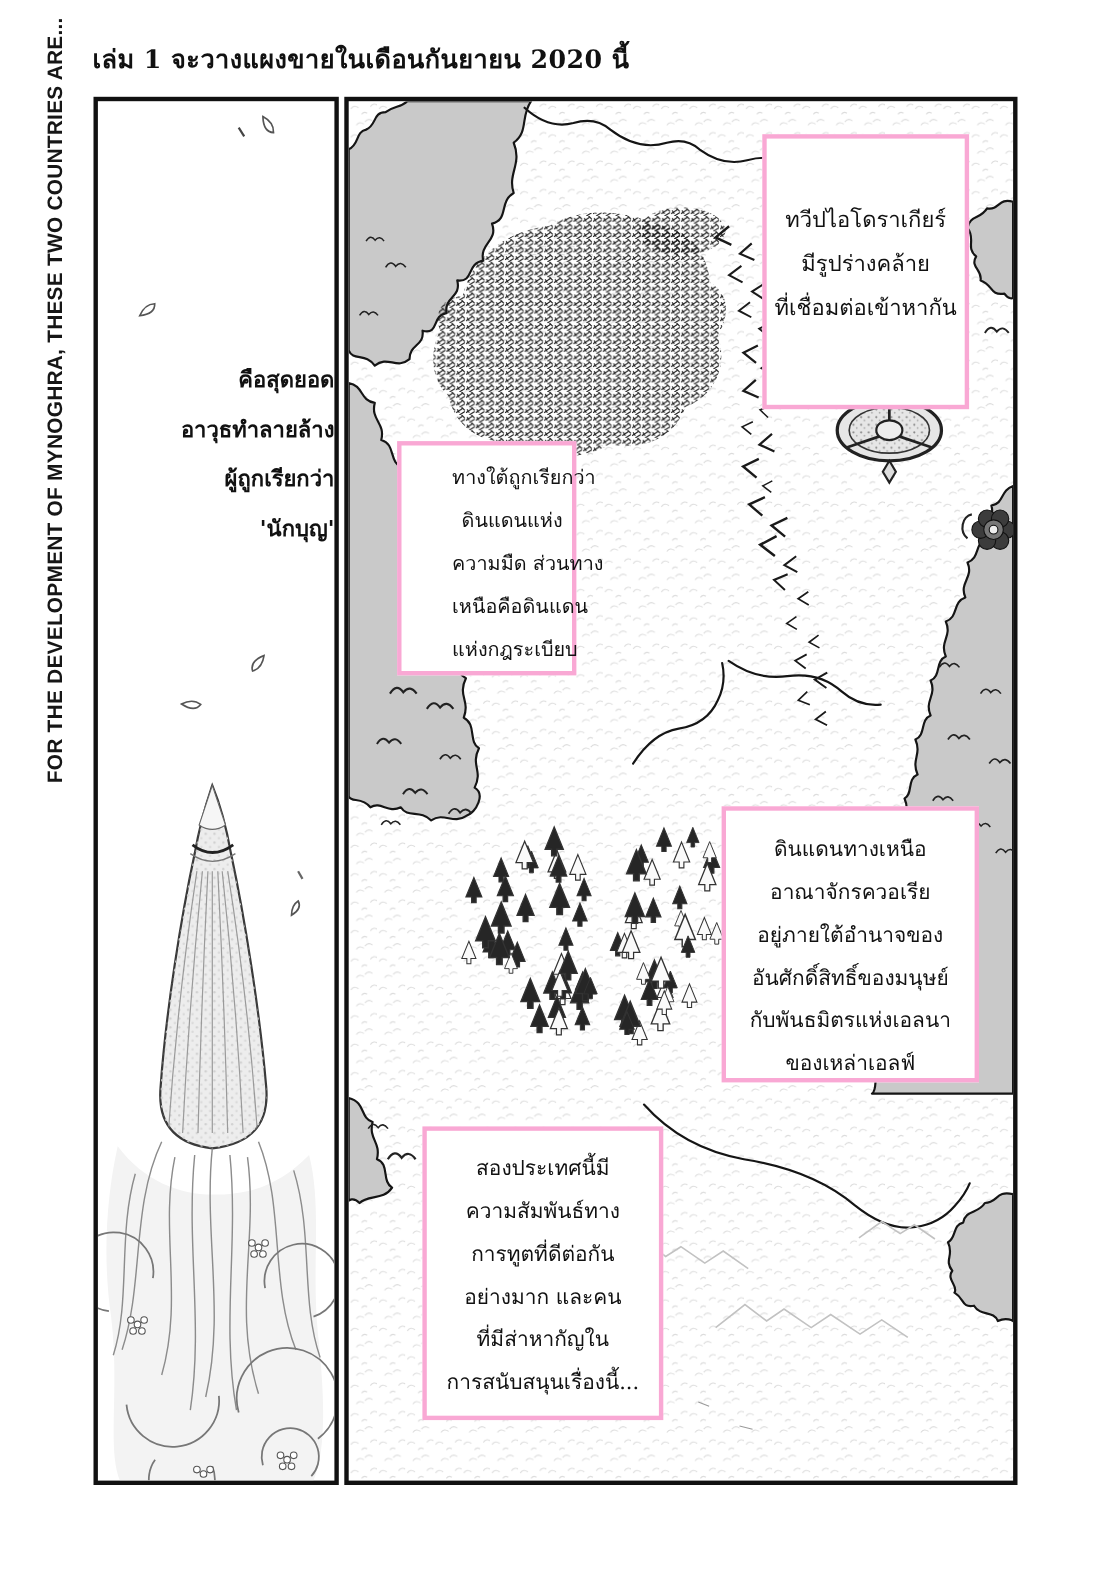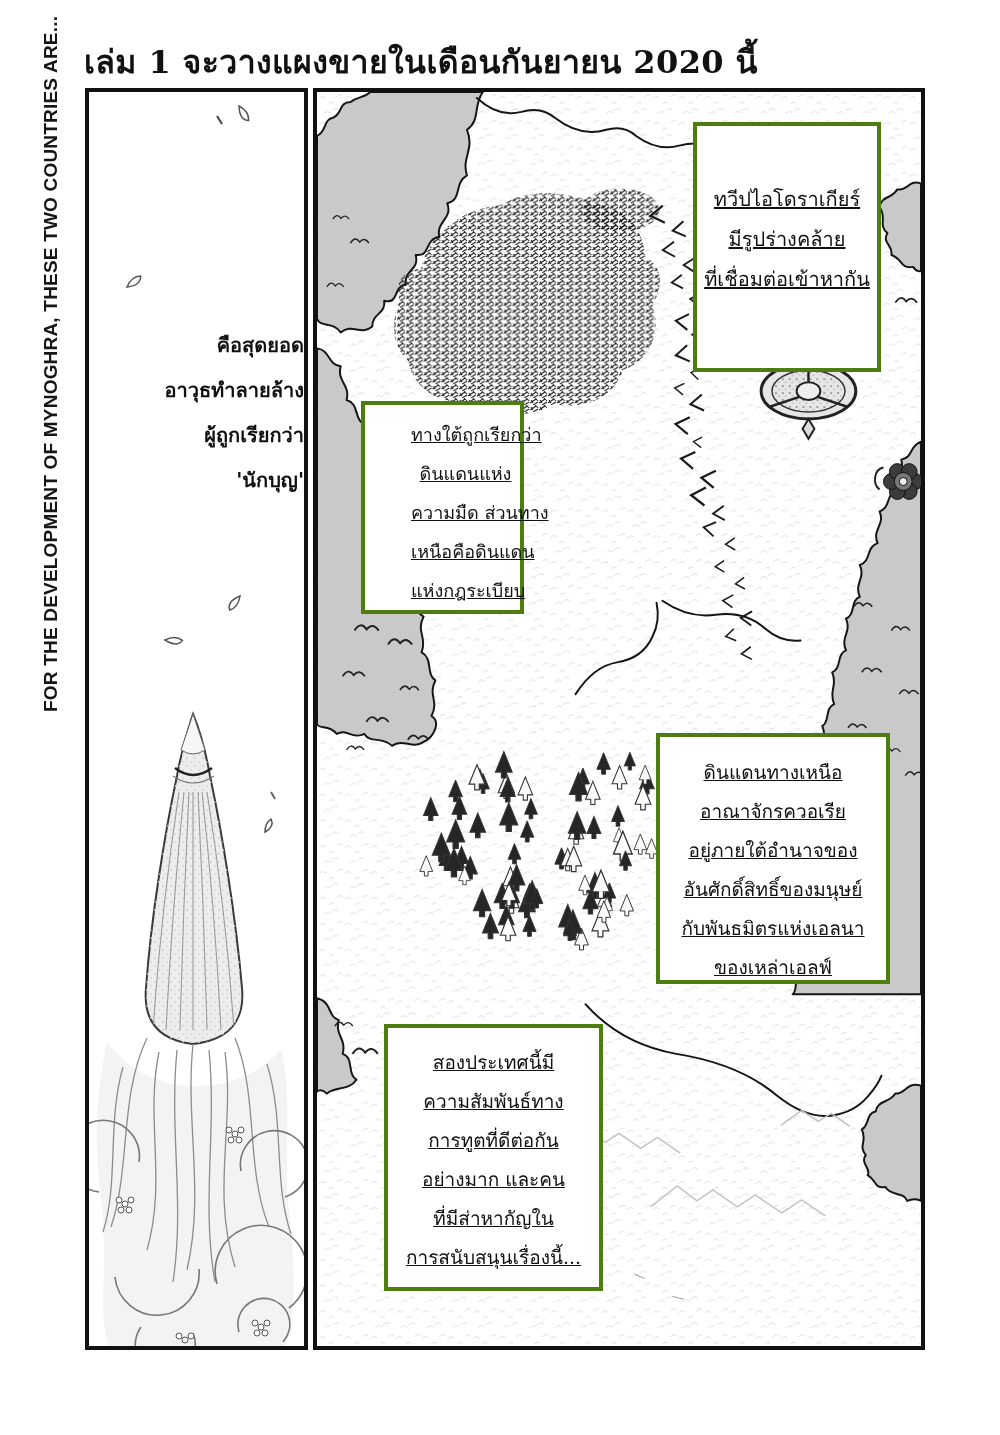--- a/index.html
+++ b/index.html
@@ -2,39 +2,39 @@
 <html><head>
 <meta charset="utf-8">
 <style>
   html,body{margin:0;padding:0;}
   body{
     width:1000px;height:1435px;position:relative;background:#fff;
     font-family:"DejaVu Serif","Liberation Serif",serif;color:#111;overflow:hidden;
   }
   .page{position:absolute;inset:0;background:#fff;}
   .header-note{
-    position:absolute;left:84px;top:36px;font-size:32px;font-weight:700;
+    position:absolute;left:84px;top:36px;font-size:23px;font-weight:700;
     letter-spacing:.4px;white-space:nowrap;
   }
   .side-text{
     position:absolute;left:40px;top:712px;width:624px;height:38px;
     transform:rotate(-90deg);transform-origin:0 0;
     font-family:"Liberation Sans","DejaVu Sans",sans-serif;font-weight:700;
     font-size:19px;letter-spacing:.2px;white-space:nowrap;color:#161616;
   }
   .panel{position:absolute;border:4px solid #111;background:#fff;box-sizing:border-box;}
   .left-panel{left:85px;top:88px;width:223px;height:1262px;overflow:hidden;}
   .map-panel{left:313px;top:88px;width:612px;height:1262px;overflow:hidden;}
   .left-caption{position:absolute;top:231px;left:0;right:0;text-align:right;
     font-size:20px;font-weight:600;z-index:3;}
   .cap-line{line-height:45px;}
   .fig-svg,.map-svg{position:absolute;inset:0;width:100%;height:100%;display:block;}
   .tbox{
-    position:absolute;background:#fff;border:4px solid #4d7c0f;text-align:center;
-    box-sizing:border-box;z-index:5;text-decoration:underline;
+    position:absolute;background:#fff;border:4px solid #f9a8d4;text-align:center;
+    box-sizing:border-box;z-index:5;
   }
   .tbox .tline{white-space:nowrap;}
   #box1{left:376px;top:30px;width:188px;height:250px;padding-top:53px;font-size:20px;}
   #box1 .tline{line-height:40px;}
   #box2{left:44px;top:309px;width:163px;height:213px;padding-top:10px;font-size:18px;padding-left:46px;}
   #box2 .tline{line-height:39px;}
   #box3{left:339px;top:641px;width:234px;height:251px;padding-top:16px;font-size:19px;}
   #box3 .tline{line-height:39px;}
   #box4{left:36px;top:932px;width:219px;height:267px;padding-top:15px;font-size:19px;margin-left:31px;}
   #box4 .tline{line-height:39px;}

